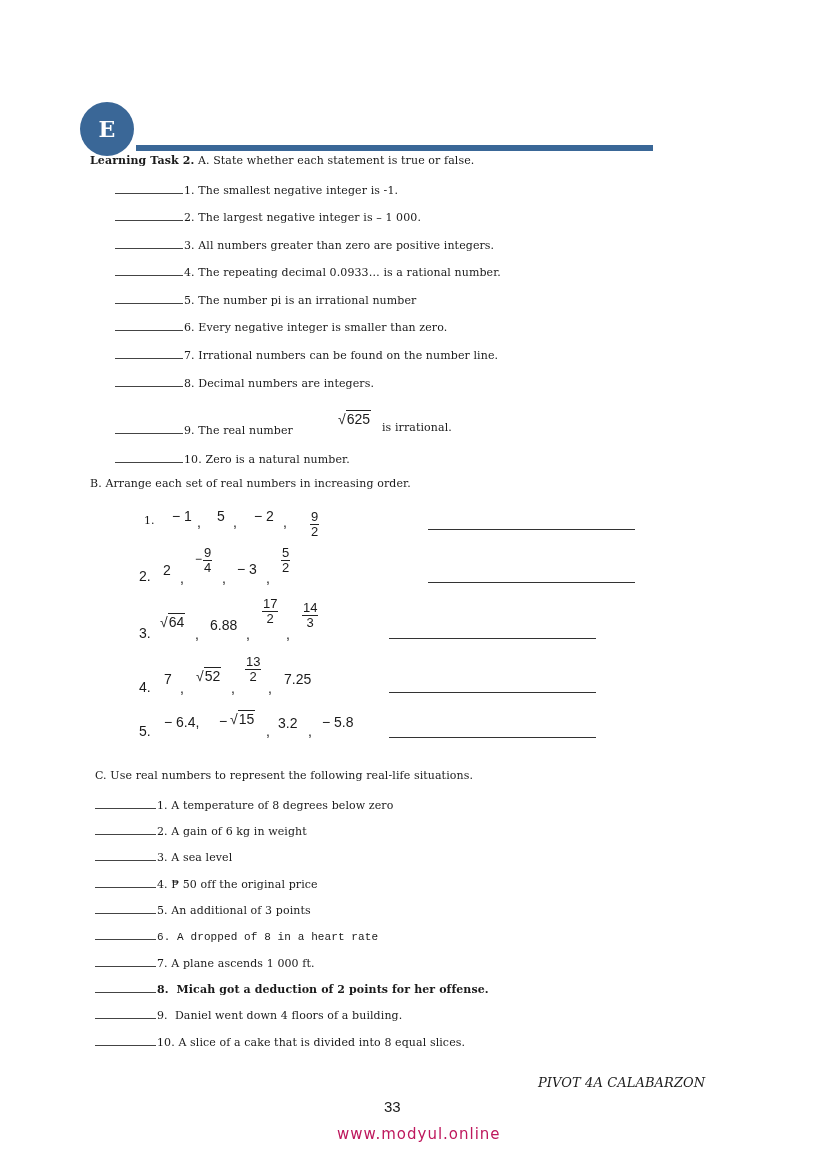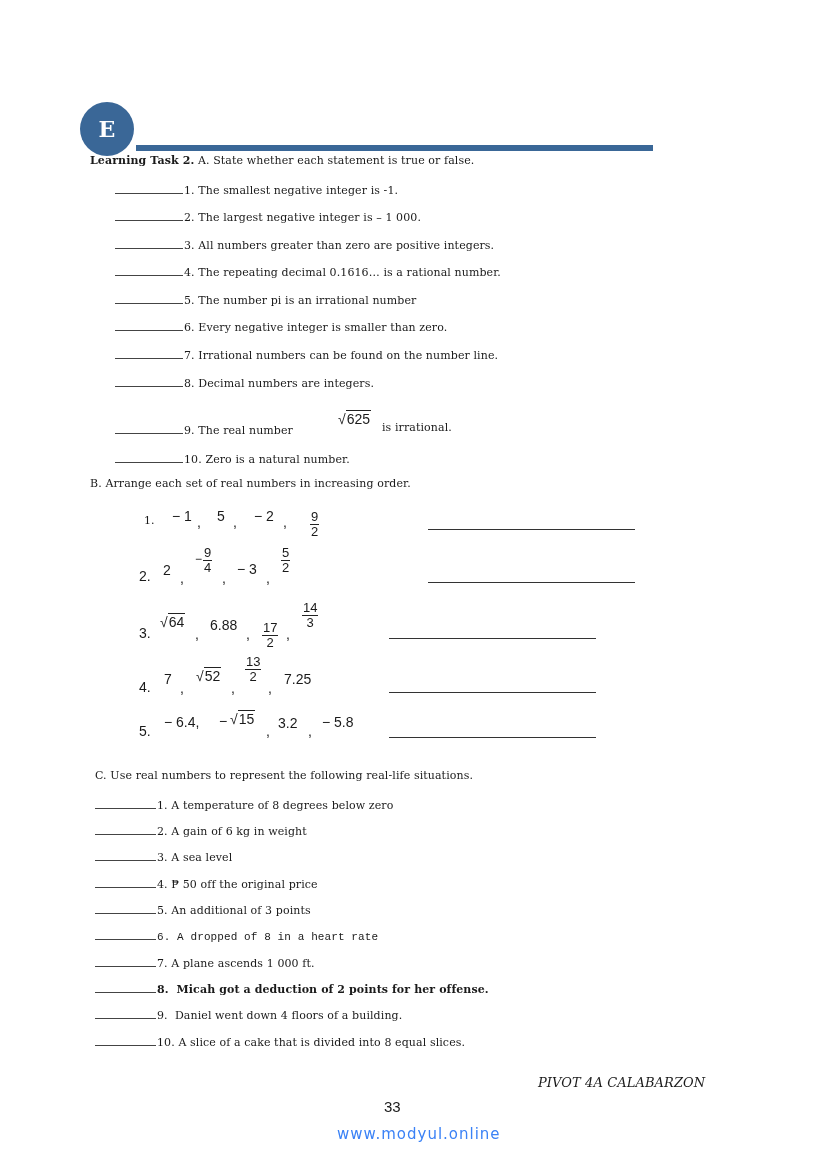--- a/index.html
+++ b/index.html
@@ -13,21 +13,21 @@
            display: flex; align-items: center; justify-content: center; }
   .bar { left: 136px; top: 145px; width: 517px; height: 6px; background: #3a6797; }
   .blank { display: inline-block; width: 68px; border-bottom: 1px solid #444; height: 12px; vertical-align: baseline; margin-right: 1px; }
   .blank-c { width: 61px; }
   .ansline { height: 0; border-top: 1px solid #333; }
   .frac { display: inline-flex; flex-direction: column; align-items: center; font-size: 13px; line-height: 14px; vertical-align: middle; }
   .frac .num { border-bottom: 1px solid #222; padding: 0 1px; }
   .sqrt { display: inline-block; }
   .sqrt .rad { border-top: 1px solid #222; padding: 0 1px; }
   .footer-pivot { font-style: italic; font-size: 13px; }
-  .watermark { color: #3b82f6; font-family: "DejaVu Sans", sans-serif; font-size: 15px; letter-spacing: 1px; }
+  .watermark { color: #be185d; font-family: "DejaVu Sans", sans-serif; font-size: 15px; letter-spacing: 1px; }
 </style>
 </head>
 <body>
 
 <div class="abs badge">
   <span>E</span>
 </div>
 <div class="abs bar"></div>
 
 <div class="abs serif" style="left:90px; top:154px;">
@@ -37,21 +37,21 @@
 <div class="abs serif" style="left:115px; top:181px;">
   <span class="blank"></span><span>1.</span><span> The smallest negative integer is -1.</span>
 </div>
 <div class="abs serif" style="left:115px; top:208px;">
   <span class="blank"></span><span>2.</span><span> The largest negative integer is – 1 000.</span>
 </div>
 <div class="abs serif" style="left:115px; top:236px;">
   <span class="blank"></span><span>3.</span><span> All numbers greater than zero are positive integers.</span>
 </div>
 <div class="abs serif" style="left:115px; top:263px;">
-  <span class="blank"></span><span>4.</span><span> The repeating decimal 0.1616… is a rational number.</span>
+  <span class="blank"></span><span>4.</span><span> The repeating decimal 0.0933… is a rational number.</span>
 </div>
 <div class="abs serif" style="left:115px; top:291px;">
   <span class="blank"></span><span>5.</span><span> The number pi is an irrational number</span>
 </div>
 <div class="abs serif" style="left:115px; top:318px;">
   <span class="blank"></span><span>6.</span><span> Every negative integer is smaller than zero.</span>
 </div>
 <div class="abs serif" style="left:115px; top:346px;">
   <span class="blank"></span><span>7.</span><span> Irrational numbers can be found on the number line.</span>
 </div>
@@ -101,21 +101,21 @@
 </div>
 <div class="abs ansline" style="left:428px; top:582px; width:207px;"></div>
 
 <div class="abs sans" style="left:139px; top:625px;">3.</div>
 <div class="abs sans" style="left:160px; top:614px;">
   <span>√</span><span class="sqrt"><span class="rad">64</span></span>
 </div>
 <div class="abs sans" style="left:195px; top:626px;">,</div>
 <div class="abs sans" style="left:210px; top:617px;">6.88</div>
 <div class="abs sans" style="left:246px; top:626px;">,</div>
-<div class="abs sans frac" style="left:262px; top:621px;">
+<div class="abs sans frac" style="left:262px; top:597px;">
   <span class="num">17</span>
     <span>2</span>
 </div>
 <div class="abs sans" style="left:286px; top:626px;">,</div>
 <div class="abs sans frac" style="left:302px; top:601px;text-align:center;">
   <span class="num">14</span>
     <span>3</span>
 </div>
 <div class="abs ansline" style="left:389px; top:638px; width:207px;"></div>
 

